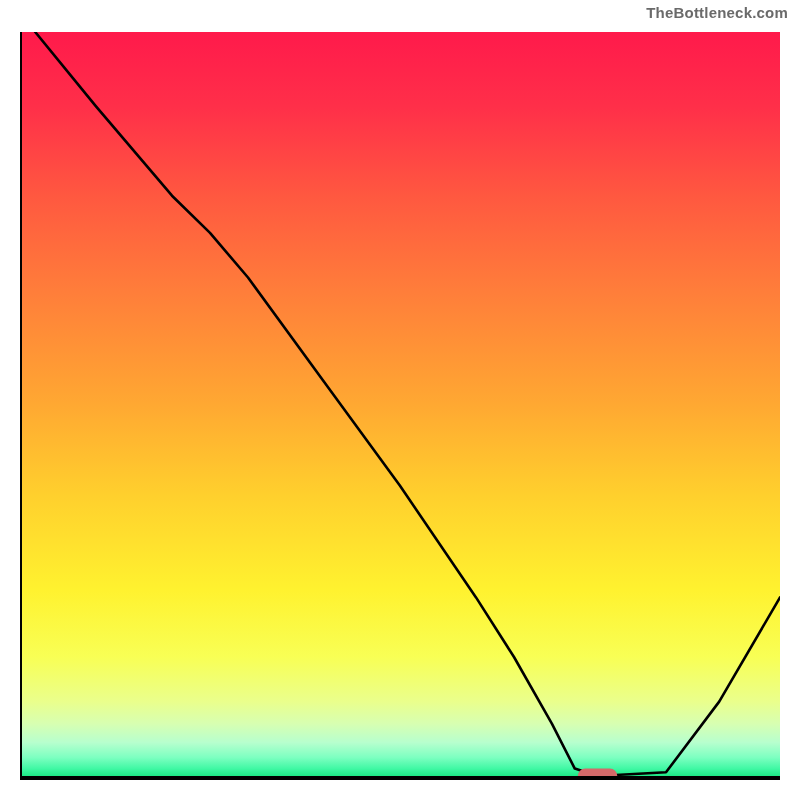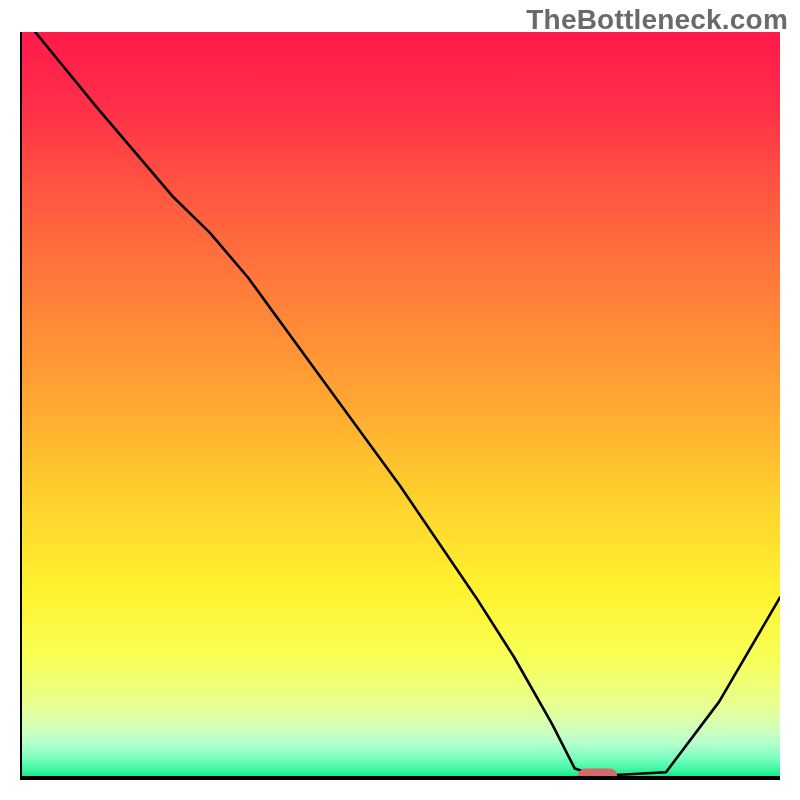--- a/index.html
+++ b/index.html
@@ -8,21 +8,21 @@
     width: 800px;
     height: 800px;
     background: #ffffff;
     font-family: Arial, Helvetica, sans-serif;
     position: relative;
   }
   .watermark {
     position: absolute;
     top: 4px;
     right: 12px;
-    font-size: 28px;
+    font-size: 15px;
     font-weight: bold;
     color: #6a6a6a;
     z-index: 10;
     letter-spacing: 0.2px;
   }
   .plot-area {
     position: absolute;
     top: 32px;
     left: 20px;
     width: 760px;

